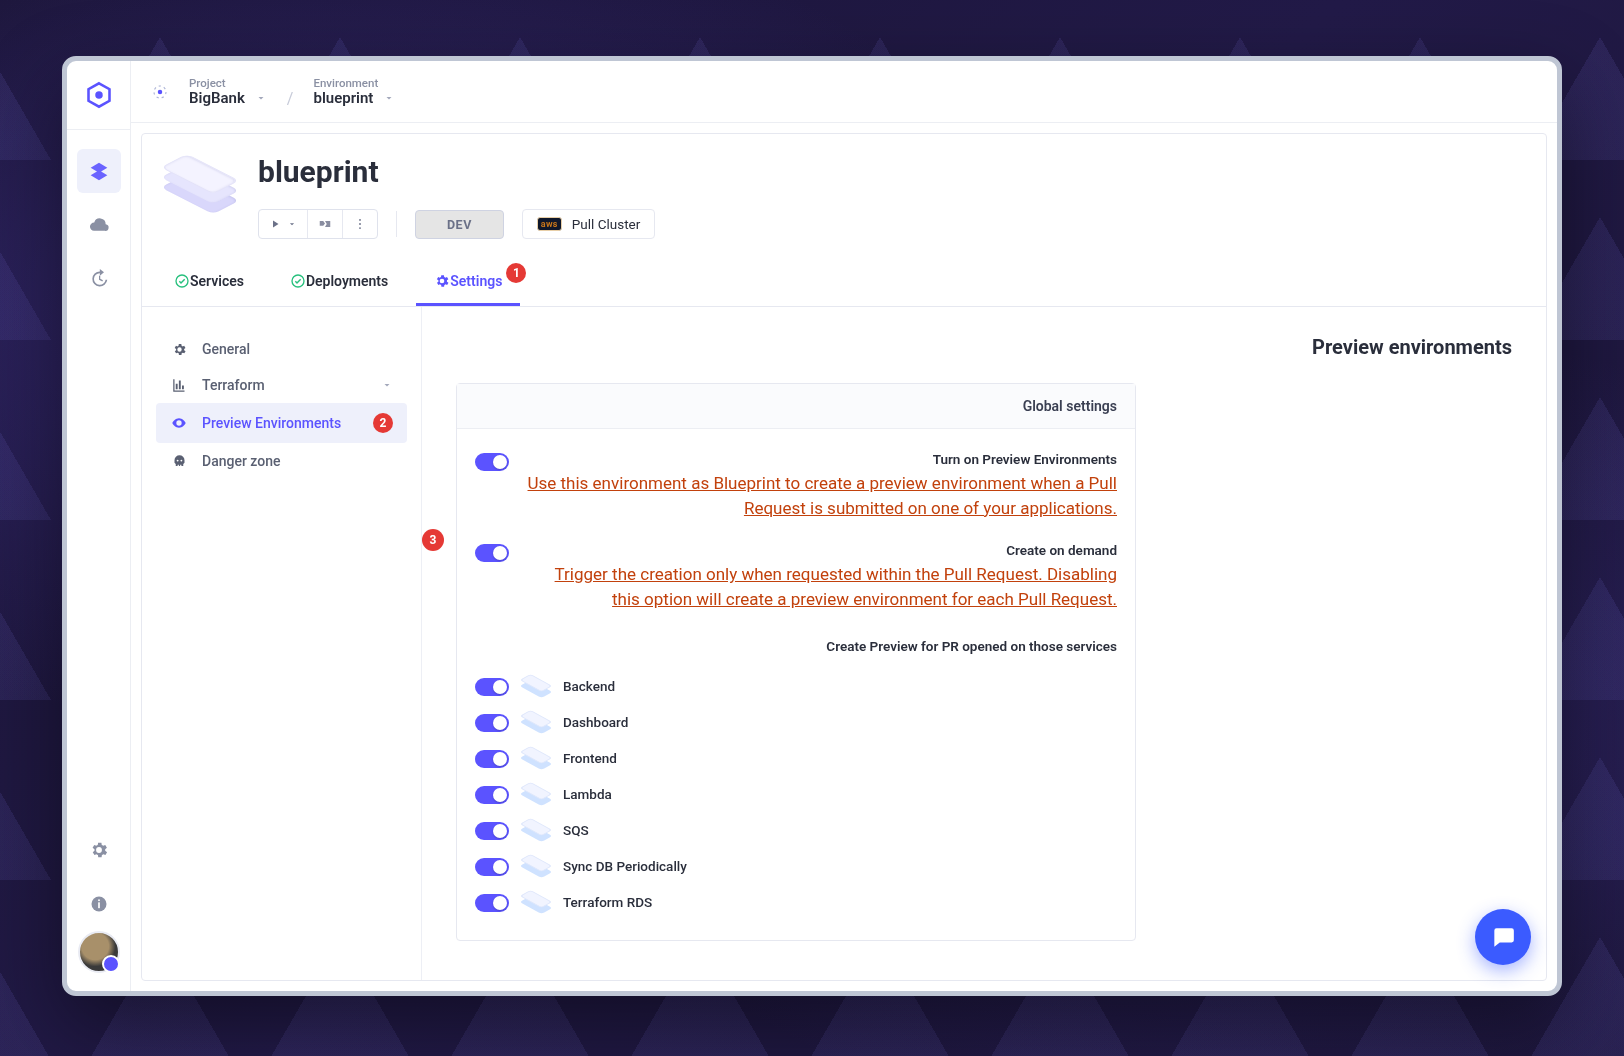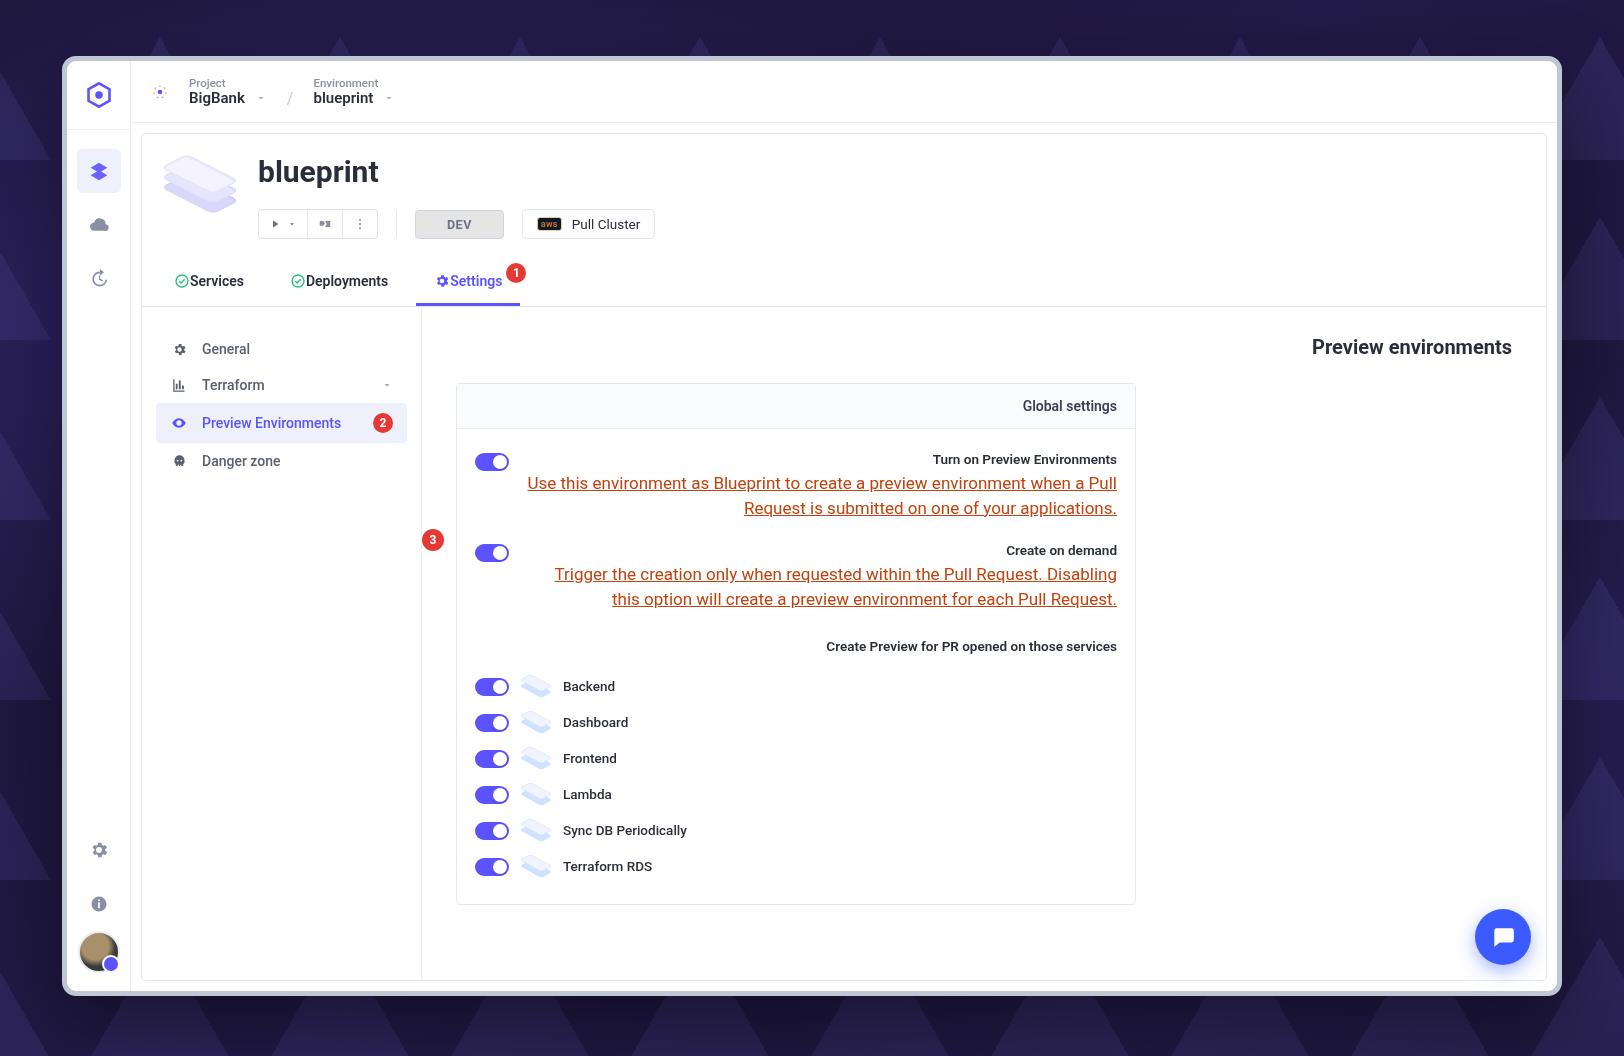--- a/index.html
+++ b/index.html
@@ -479,20 +479,28 @@
                         <div class="b"></div>
                       </div>
                       <div class="svc-name">Lambda</div>
                     </div>
                     <div class="svc-row">
                       <div class="toggle"></div>
                       <div class="svc-ico">
                         <div class="a"></div>
                         <div class="b"></div>
                       </div>
+                      <div class="svc-name">SQS</div>
+                    </div>
+                    <div class="svc-row">
+                      <div class="toggle"></div>
+                      <div class="svc-ico">
+                        <div class="a"></div>
+                        <div class="b"></div>
+                      </div>
                       <div class="svc-name">Sync DB Periodically</div>
                     </div>
                     <div class="svc-row">
                       <div class="toggle"></div>
                       <div class="svc-ico">
                         <div class="a"></div>
                         <div class="b"></div>
                       </div>
                       <div class="svc-name">Terraform RDS</div>
                     </div>

